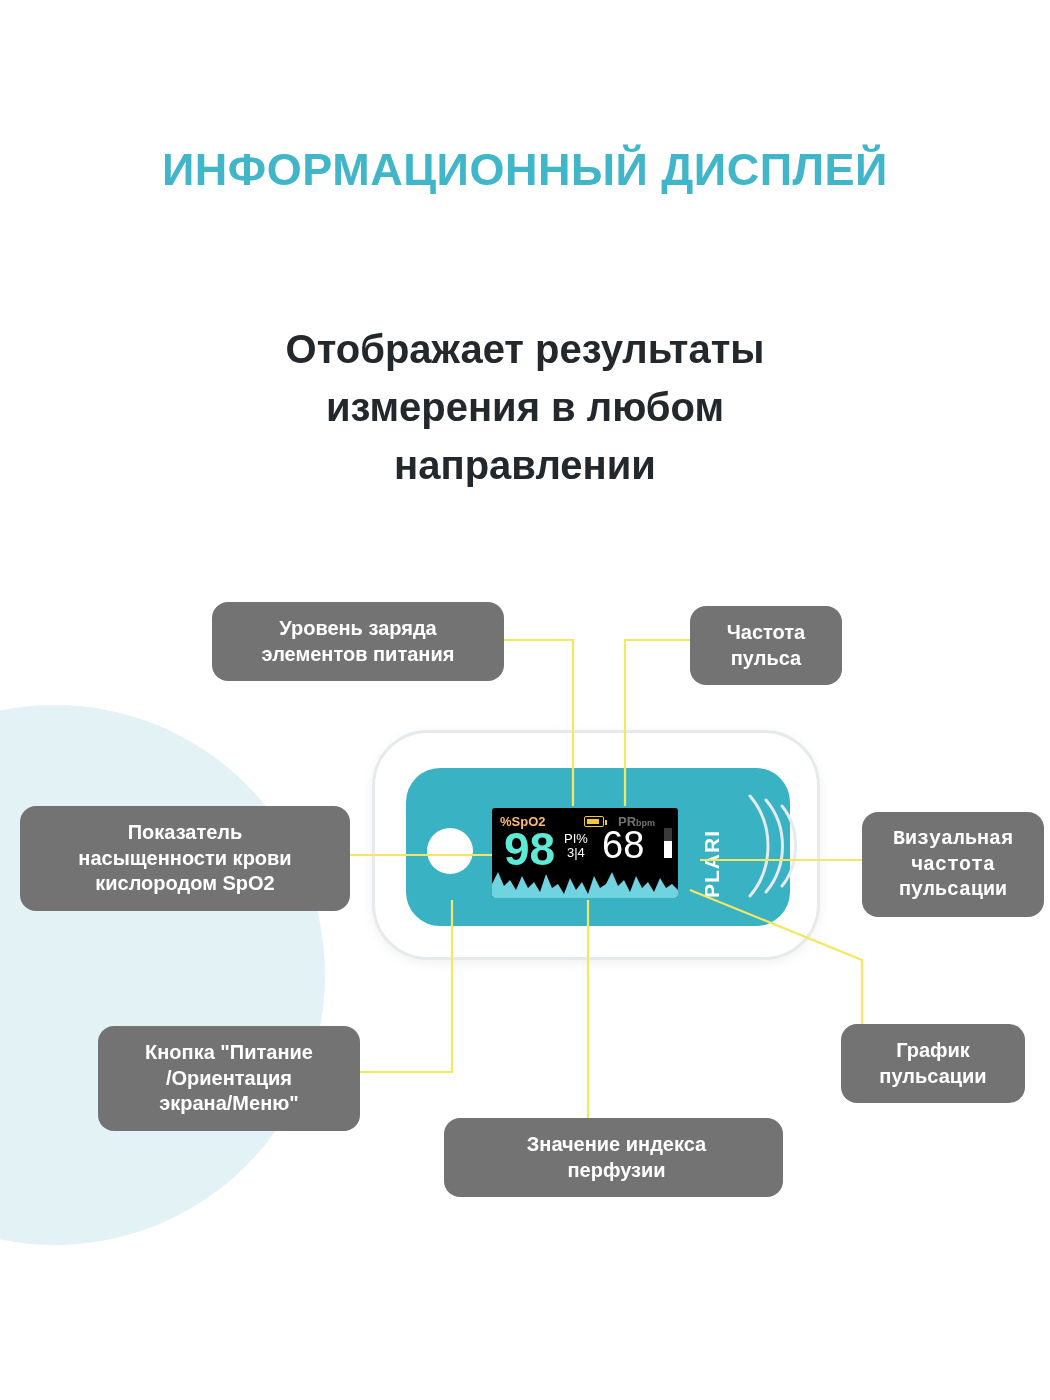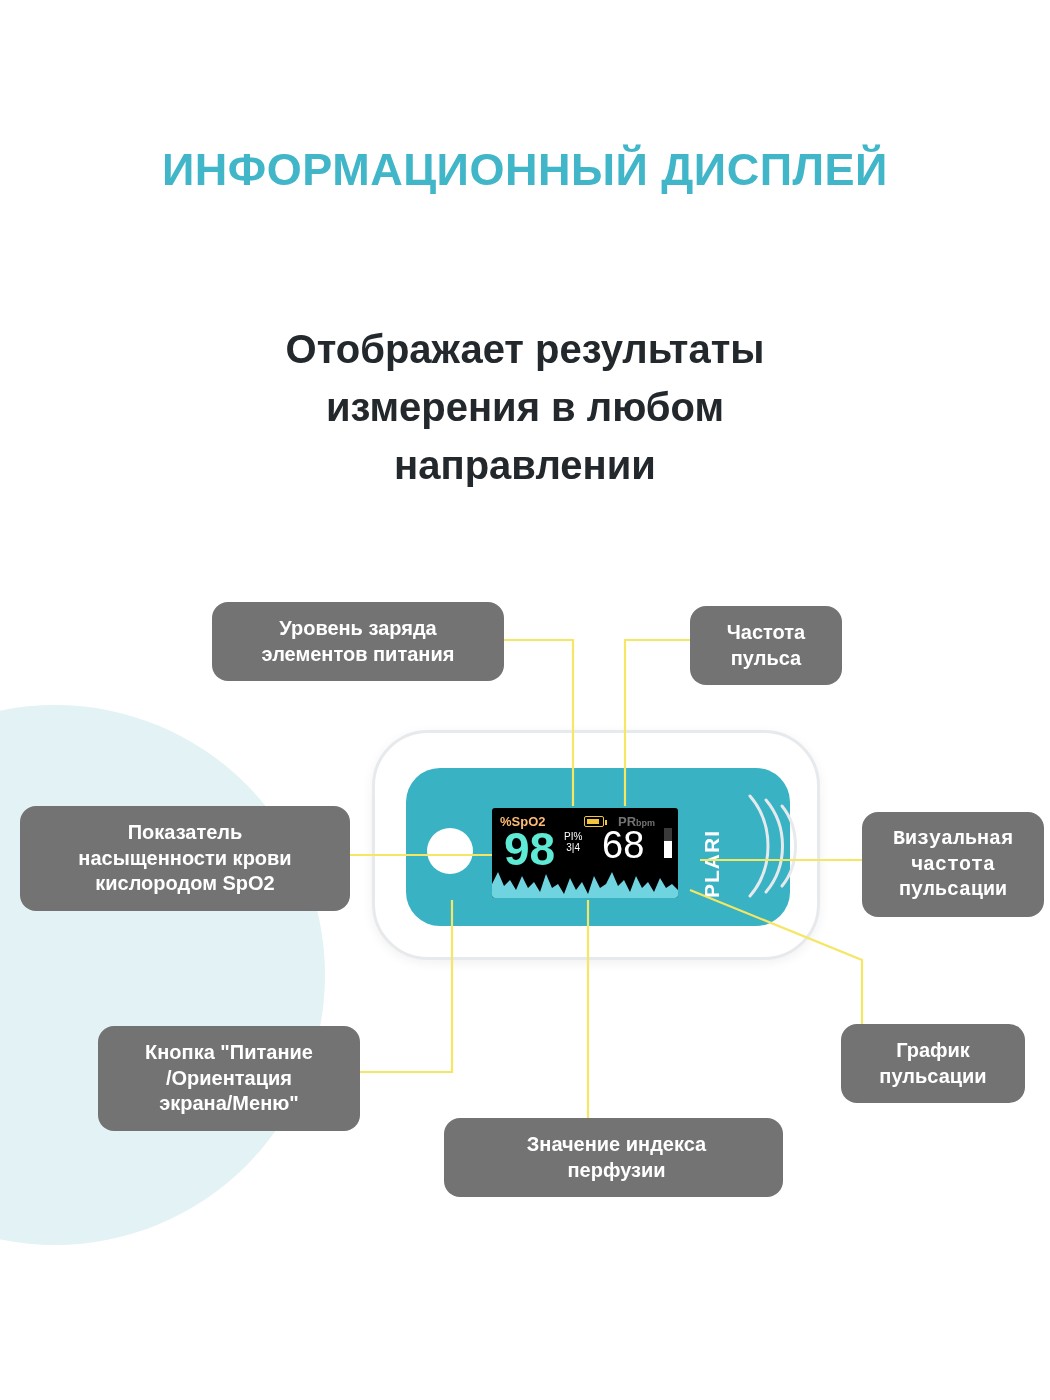--- a/index.html
+++ b/index.html
@@ -134,21 +134,21 @@
     color: #737373; font-size: 13px; font-weight: bold;
   }
   .sc-label-pr span { font-size: 9px; }
   .sc-spo2-val {
     position: absolute; left: 12px; top: 18px;
     color: #5eead4; font-size: 46px; font-weight: bold; line-height: 1;
     font-family: "Liberation Sans", sans-serif;
   }
   .sc-pi {
     position: absolute; left: 72px; top: 24px;
-    color: #ffffff; font-size: 10px; line-height: 1.05; text-align: center;
+    color: #ffffff; font-size: 13px; line-height: 1.05; text-align: center;
   }
   .sc-pr-val {
     position: absolute; left: 110px; top: 18px;
     color: #ffffff; font-size: 38px; font-weight: normal; line-height: 1;
   }
   .sc-bar {
     position: absolute; right: 6px; top: 20px;
     width: 8px; height: 30px;
     background: linear-gradient(to top, #ffffff 0 55%, #3a3a3a 55% 100%);
   }

